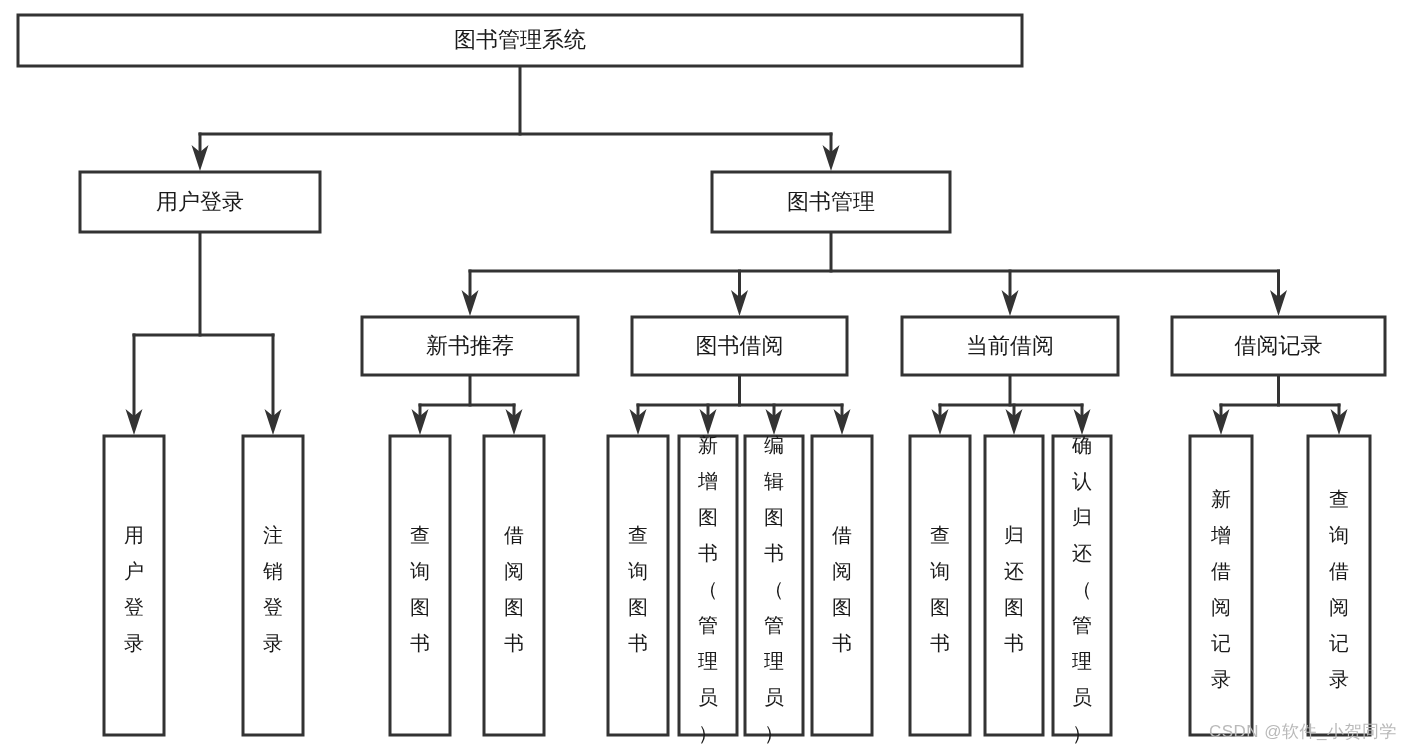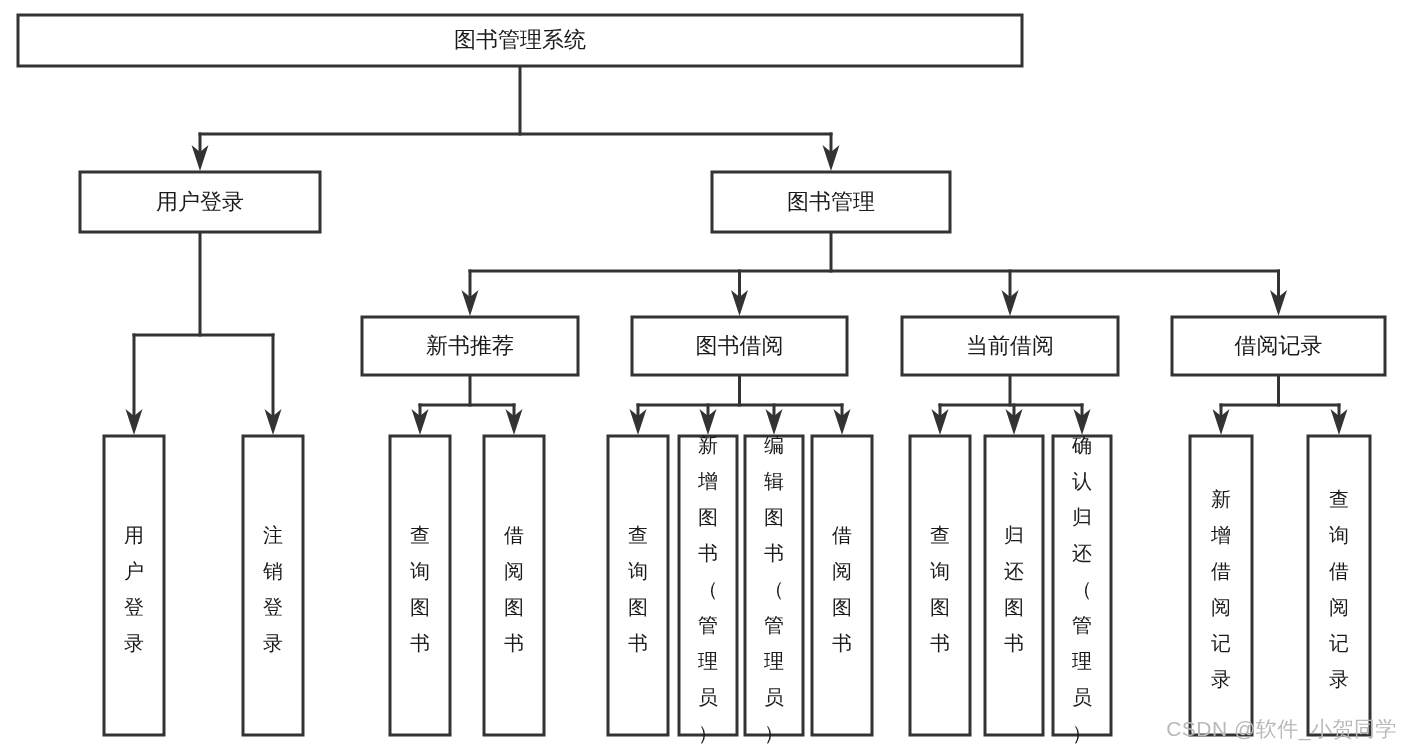--- a/index.html
+++ b/index.html
@@ -54,21 +54,21 @@
     font-family: "Liberation Sans", "DejaVu Sans", sans-serif;
     font-size: 20px;
     fill: #1a1a1a;
     text-anchor: middle;
   }
   .watermark {
     position: absolute;
     right: 8px;
     bottom: 4px;
     font-family: "Liberation Sans", "DejaVu Sans", sans-serif;
-    font-size: 21px;
+    font-size: 17px;
     color: #b9b9b9;
     letter-spacing: 0.5px;
     white-space: nowrap;
     pointer-events: none;
   }
 </style>
 </head>
 <body>
 
 <div id="diagram-root">

